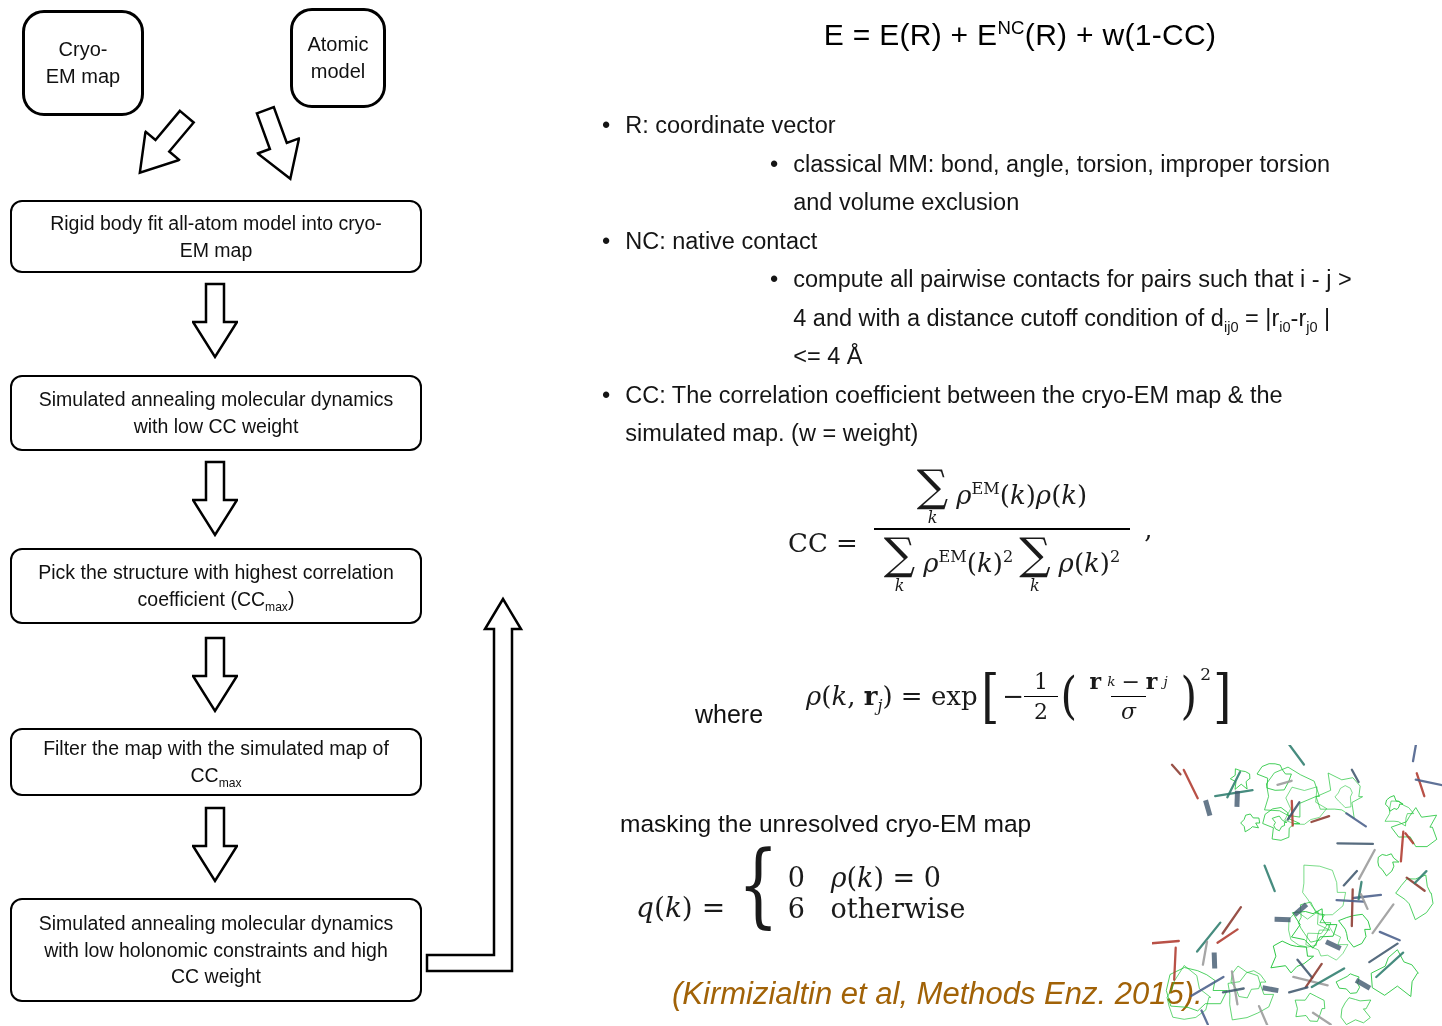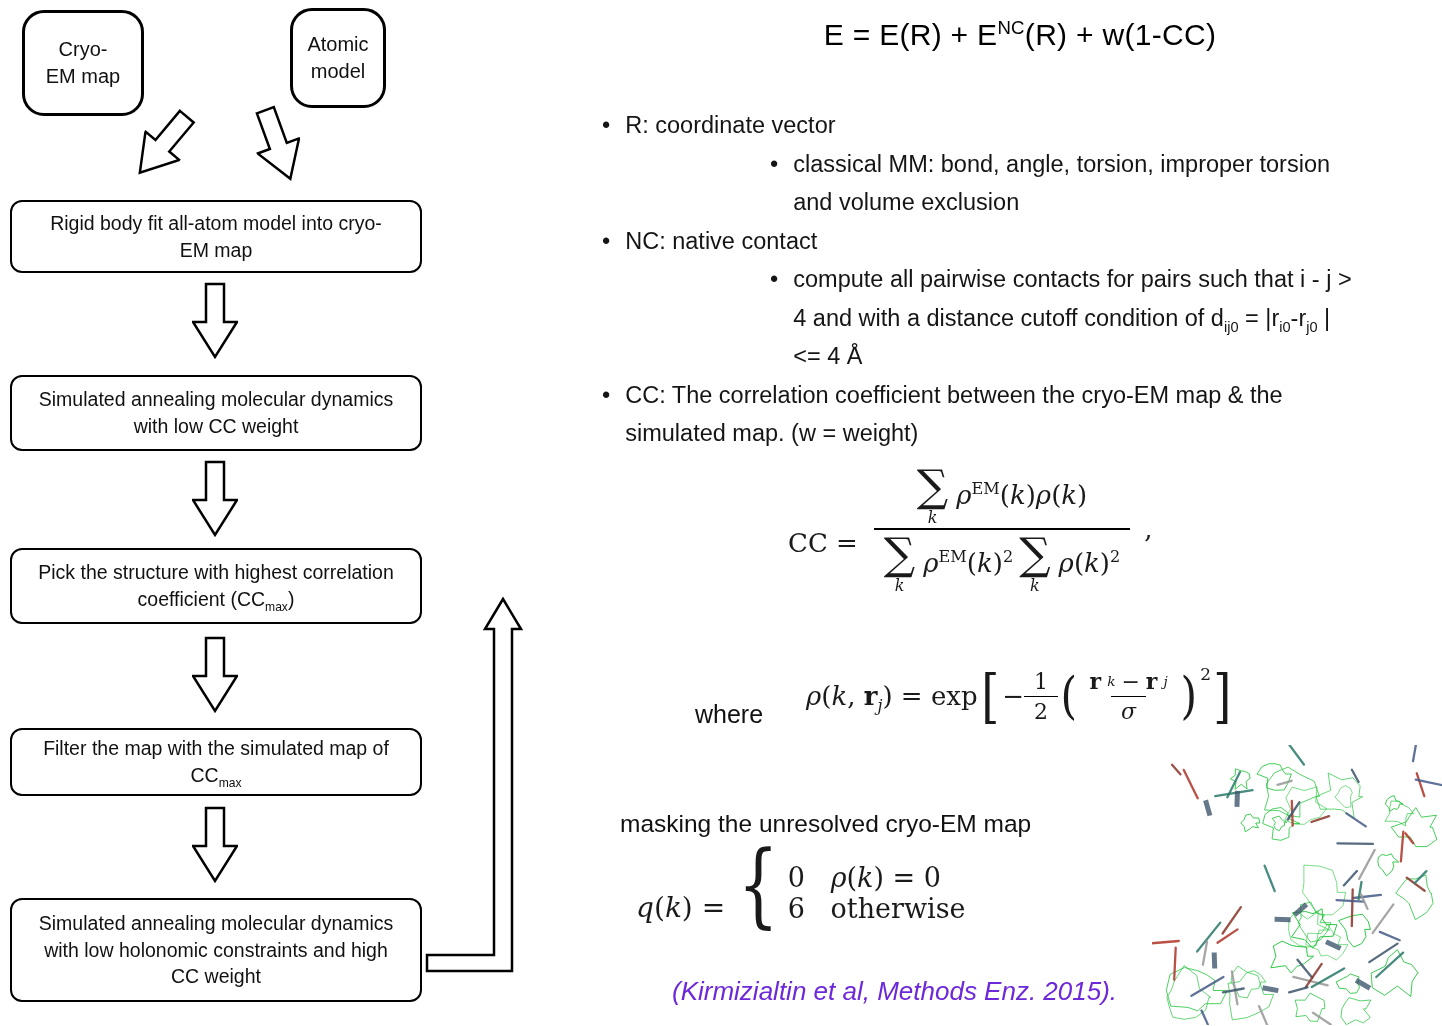--- a/index.html
+++ b/index.html
@@ -51,21 +51,21 @@
   .bigb { font-size:58px; line-height:0.9; transform:scaleX(0.8); margin:0 1px; }
   .bigp { font-size:50px; line-height:0.9; transform:scaleX(0.85); margin:0 1px; }
   .outer-sup { font-size:17px; position:relative; top:-22px; left:1px; }
 
   .mask-caption { position:absolute; left:620px; top:810px; font-size:24.5px; }
   .mask-eq { position:absolute; left:636px; top:846px; display:flex; align-items:flex-end; font-size:28px; }
   .mask-eq .brace { font-size:92px; line-height:0.85; transform:scale(0.7,1); display:inline-block; margin:0 0 0 4px; }
   .cases { display:inline-flex; flex-direction:column; font-size:27px; }
   .case-row { white-space:pre; }
 
-  .citation { position:absolute; left:672px; top:976px; font-size:26px; font-style:italic; color:#6d28d9; }
+  .citation { position:absolute; left:672px; top:976px; font-size:31px; font-style:italic; color:#a16207; }
 
   .molecule { position:absolute; left:1152px; top:745px; }
 </style>
 </head>
 <body>
 
 <div class="slide">
 
   <div>
 

